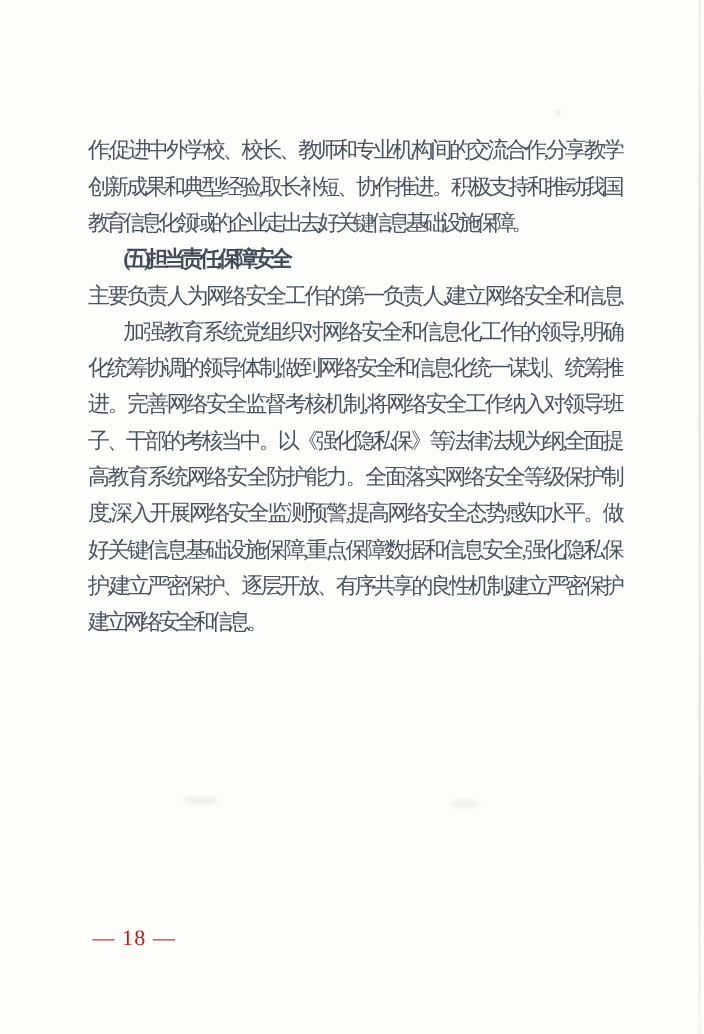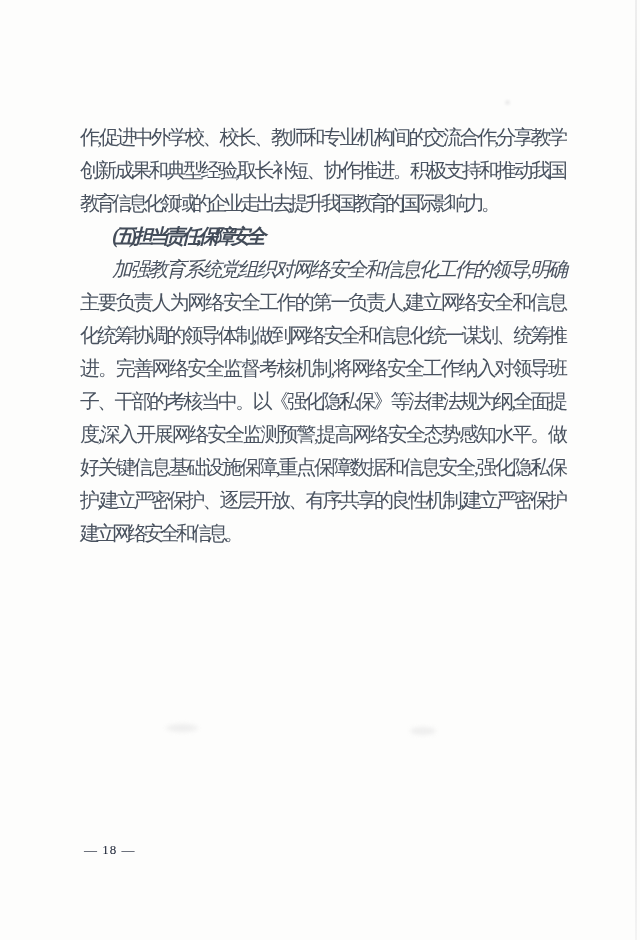--- a/index.html
+++ b/index.html
@@ -48,33 +48,32 @@
   }
   .line {
     height: 33px;
   }
   .j {
     text-align: justify;
     text-align-last: justify;
   }
   .indent {
     text-indent: 32px;
-    font-style: italic;
   }
   .heading {
     font-weight: bold;
     color: #434c59;
   }
   .pageno {
     position: absolute;
     left: 84px;
     top: 842px;
-    font-size: 13px;
+    font-size: 20px;
     letter-spacing: 1px;
-    color: #0f172a;
+    color: #b91c1c;
   }
   
   .smudge {
     position: absolute;
     height: 8px;
     background: #ebebeb;
     border-radius: 50%;
     filter: blur(2px);
     opacity: 0.8;
   }
@@ -92,27 +91,28 @@
   }
 </style>
 </head>
 <body>
 
 <div class="page">
 
   <div class="textblock">
     <div class="line j">作,促进中外学校、校长、教师和专业机构间的交流合作,分享教学</div>
     <div class="line j">创新成果和典型经验,取长补短、协作推进。积极支持和推动我国</div>
-    <div class="line">教育信息化领域的企业走出去,提升我国教育的国际影响力。</div>
+    <div class="line">教育信息化领域的企业走出去,好关键信息基础设施保障。</div>
     <div class="line heading indent">(五)担当责任,保障安全</div>
+    <div class="line j">主要负责人为网络安全工作的第一负责人,建立网络安全和信息</div>
     <div class="line j indent">加强教育系统党组织对网络安全和信息化工作的领导,明确</div>
-    <div class="line j">主要负责人为网络安全工作的第一负责人,建立网络安全和信息</div>
     <div class="line j">化统筹协调的领导体制,做到网络安全和信息化统一谋划、统筹推</div>
     <div class="line j">进。完善网络安全监督考核机制,将网络安全工作纳入对领导班</div>
     <div class="line j">子、干部的考核当中。以《强化隐私保》等法律法规为纲,全面提</div>
+    <div class="line j">高教育系统网络安全防护能力。全面落实网络安全等级保护制</div>
     <div class="line j">度,深入开展网络安全监测预警,提高网络安全态势感知水平。做</div>
     <div class="line j">好关键信息基础设施保障,重点保障数据和信息安全,强化隐私保</div>
     <div class="line j">护,建立严密保护、逐层开放、有序共享的良性机制,建立严密保护</div>
     <div class="line">建立网络安全和信息。</div>
   </div>
 
   <div class="pageno">— 18 —</div>
 
   <div class="smudge smudge-a"></div>
   <div class="smudge smudge-b"></div>

